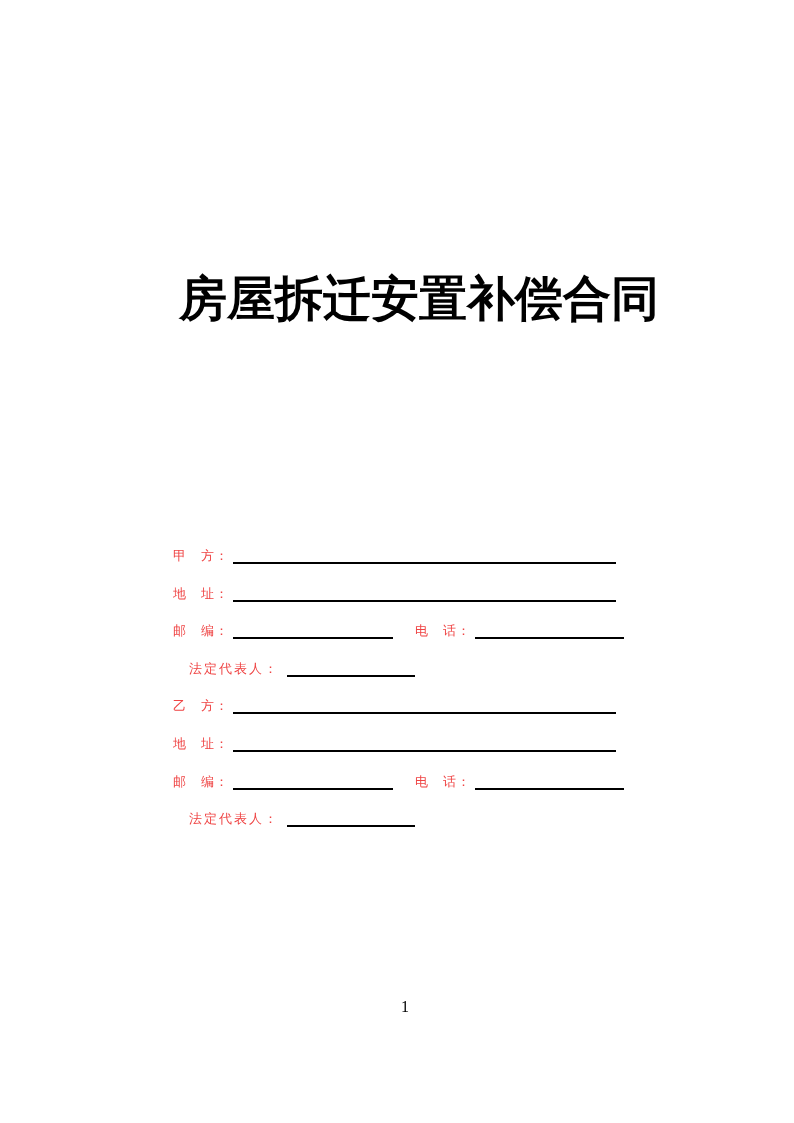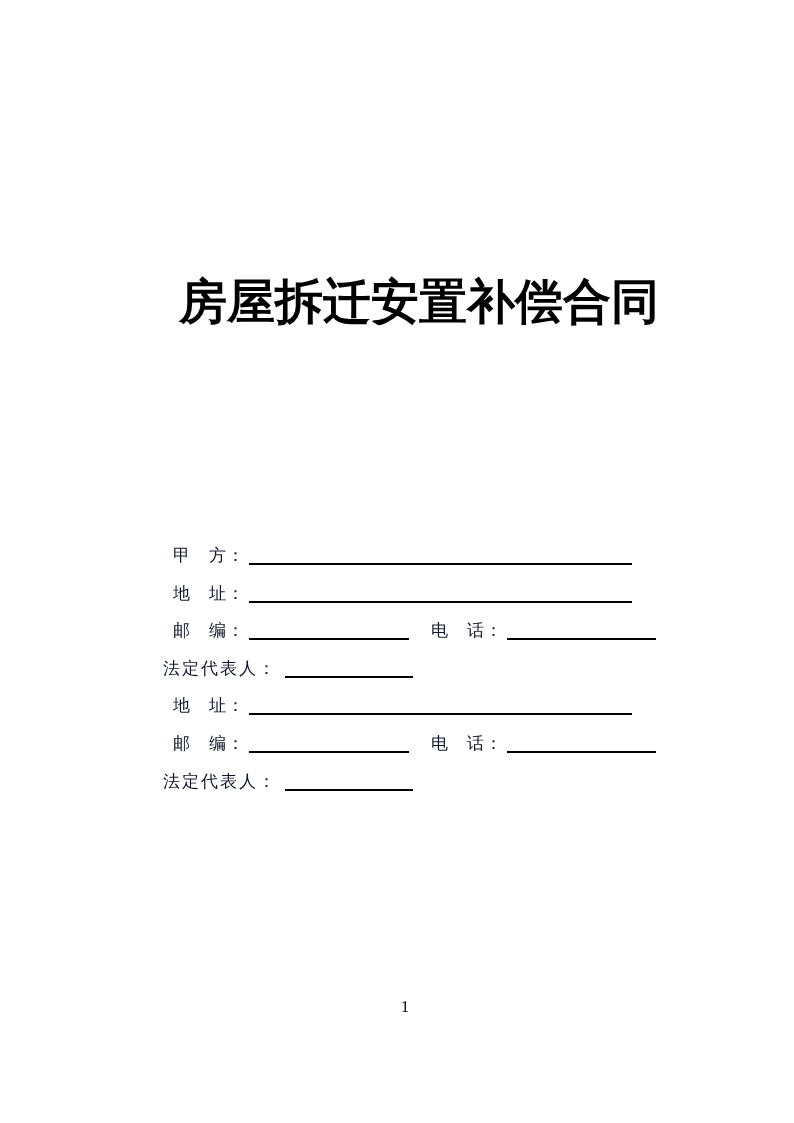--- a/index.html
+++ b/index.html
@@ -16,49 +16,50 @@
     color: #000000;
   }
   .doc-title {
     position: absolute;
     top: 276px;
     left: 0;
     width: 100%;
     box-sizing: border-box;
     padding-left: 44px;          
     text-align: center;
-    font-family: Liberation Serif, serif;
+    font-family: Liberation Mono, monospace;
     font-weight: 700;
     font-size: 48px;
     line-height: 1.1;
     letter-spacing: 0px;
     white-space: nowrap;
   }
   .form-block {
     position: absolute;
     top: 537px;
     left: 163px;
     font-family: "Liberation Sans", "DejaVu Sans", sans-serif;
-    font-size: 17px;
-    color: #0f172a;
+    font-size: 13px;
+    color: #ef4444;
   }
   .form-row {
     height: 37.6px;
     line-height: 37.6px;
     white-space: nowrap;
   }
   .form-row.indented {
     padding-left: 10px;
   }
   .field-label {
     display: inline-block;
     letter-spacing: 1px;
   }
   .field-label.wide {
     letter-spacing: 2px;
+    margin-left: 26px;
   }
   .blank {
     display: inline-block;
     border-bottom: 2px solid #000000;
     height: 0.85em;
     position: relative;
     top: 4px;
     margin-left: 4px;
   }
   .blank-long   { width: 383px; }
@@ -96,20 +97,23 @@
     </div>
 
     <div class="form-row indented">
       <span class="field-label">邮　编：</span><span class="blank blank-post"></span><span class="field-label second-label">电　话：</span><span class="blank blank-phone"></span>
     </div>
 
     <div class="form-row">
       <span class="field-label wide">法定代表人：</span><span class="blank blank-short"></span>
     </div>
 
+    <div class="form-row indented">
+      <span class="field-label">乙　方：</span><span class="blank blank-long"></span>
+    </div>
 
     <div class="form-row indented">
       <span class="field-label">地　址：</span><span class="blank blank-long"></span>
     </div>
 
     <div class="form-row indented">
       <span class="field-label">邮　编：</span><span class="blank blank-post"></span><span class="field-label second-label">电　话：</span><span class="blank blank-phone"></span>
     </div>
 
     <div class="form-row">

